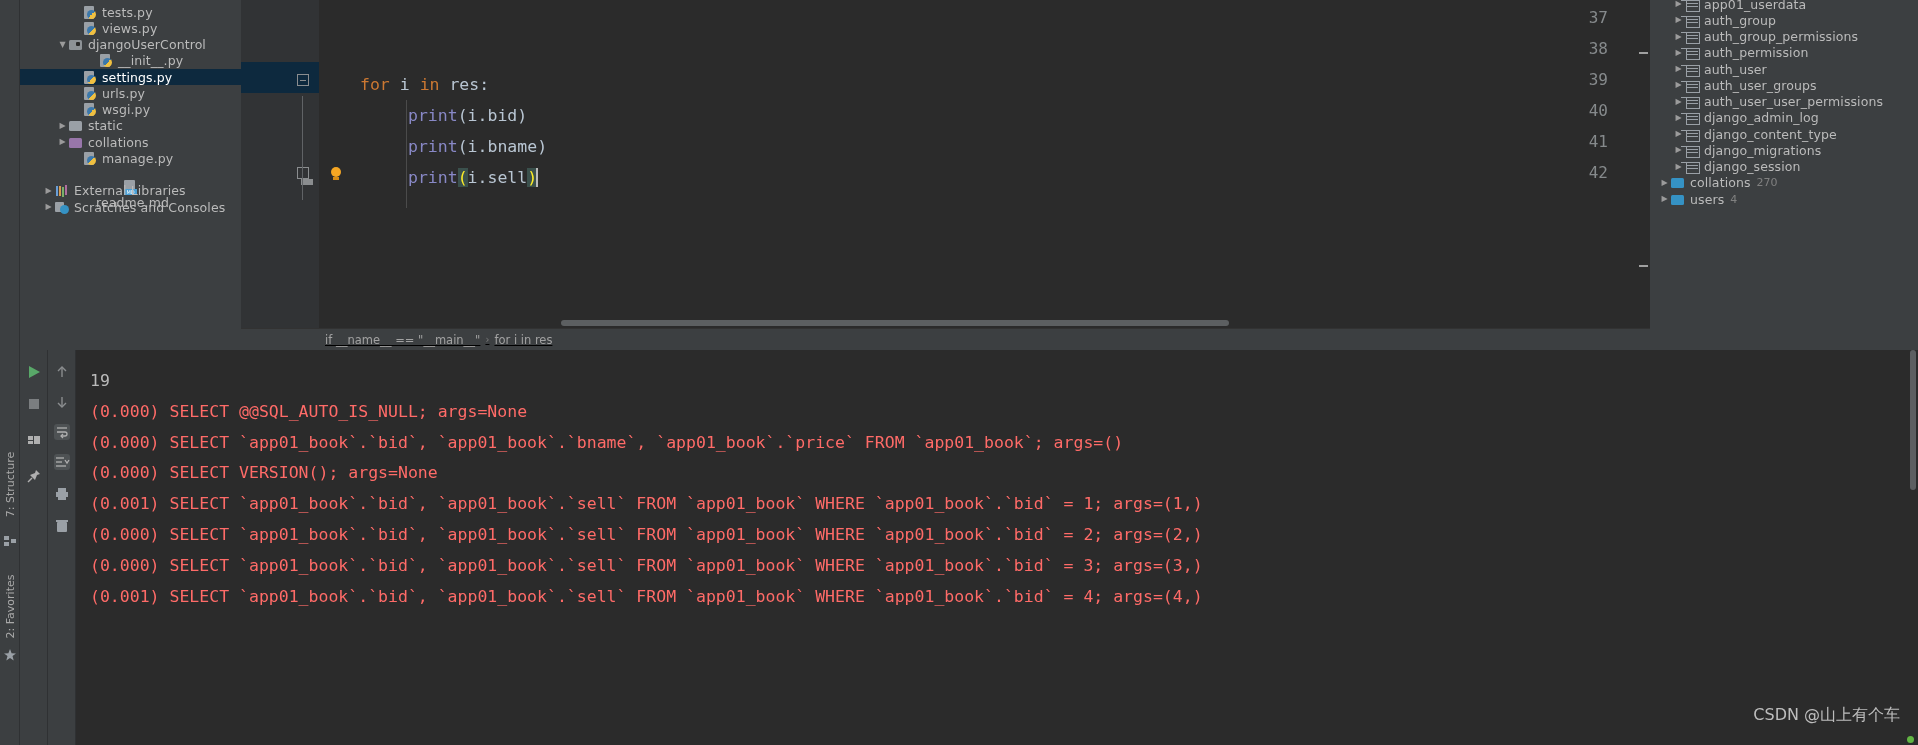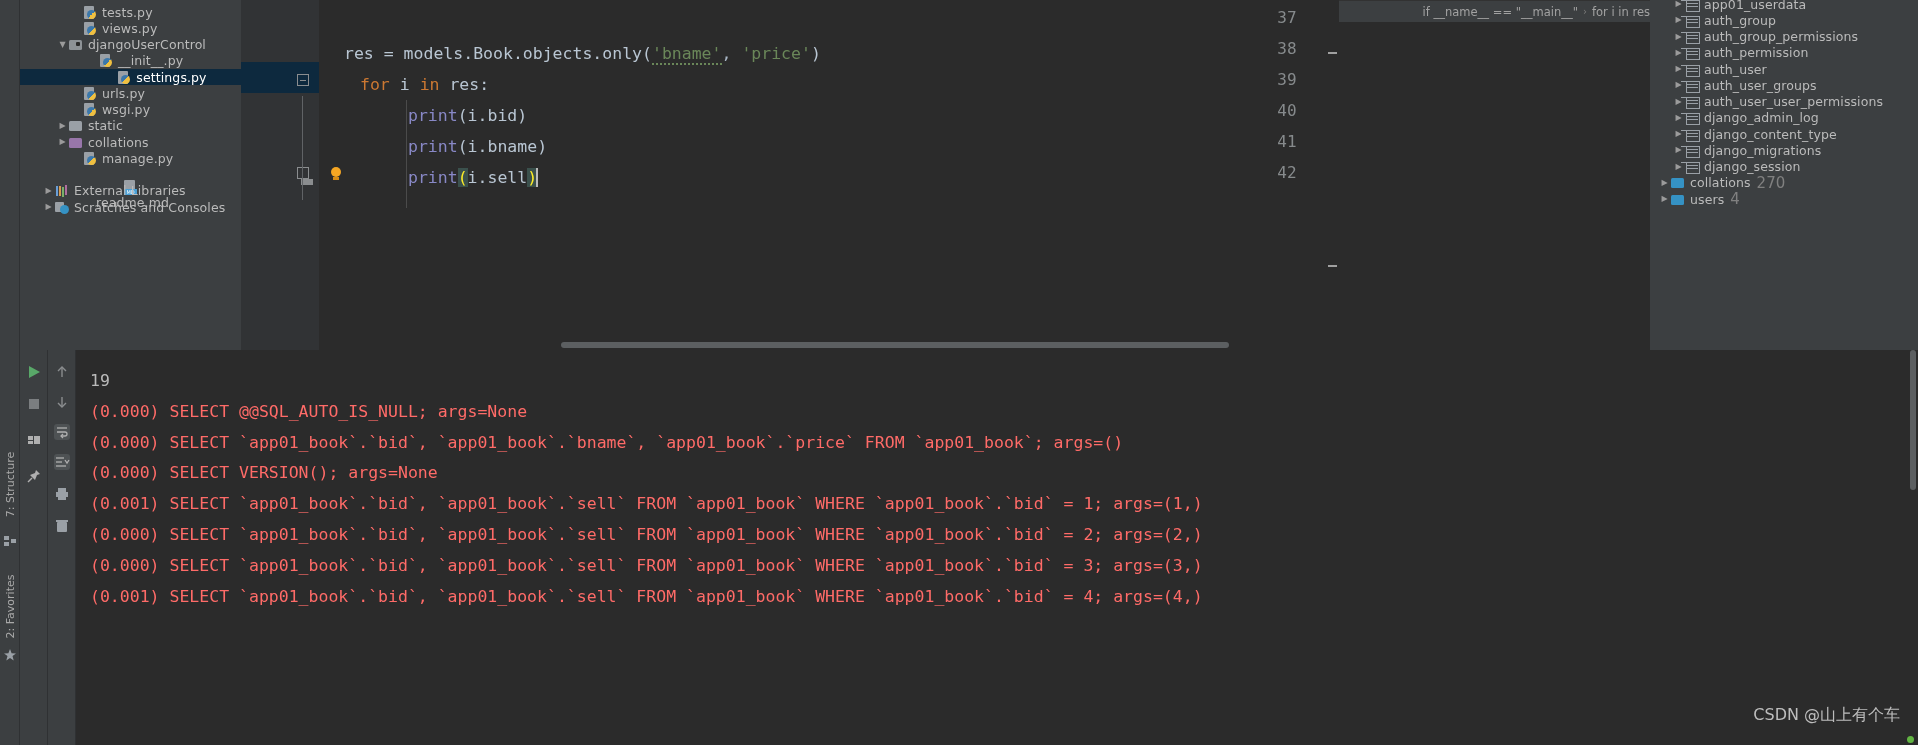--- a/index.html
+++ b/index.html
@@ -5,38 +5,38 @@
   * { box-sizing: border-box; margin: 0; padding: 0; }
   html, body {
     width: 1918px; height: 745px;
     background: #3c3f41;
     font-family: "DejaVu Sans", "Liberation Sans", sans-serif;
     overflow: hidden;
   }
   .ide { position: relative; width: 1918px; height: 745px; display: flex; flex-direction: column; }
 
   
-  .top-area { display: flex; height: 350px; width: 100%; }
+  .top-area { display: flex; height: 350px; width: 100%; text-decoration: underline; }
 
   
   .left-rail {
     width: 20px; background: #3c3f41; border-right: 1px solid #2f3133;
     flex: 0 0 20px;
   }
 
   
   .project-panel {
     width: 221px; flex: 0 0 221px; background: #3c3f41;
     position: relative; overflow: hidden; font-size: 12.5px; color: #a9b7c6;
   }
   .tree-row {
     height: 16.2px; display: flex; align-items: center; white-space: nowrap;
     padding-left: 4px;
   }
-  .tree-row.selected { background: #0d293e; justify-content: center; }
+  .tree-row.selected { background: #0d293e; }
   .arrow {
     width: 13px; flex: 0 0 13px; text-align: center; color: #9b9b9b;
     font-size: 8px; line-height: 1;
   }
   .tree-label { color: #bbbbbb; font-size: 12.5px; letter-spacing: .1px; }
   .tree-row.selected .tree-label { color: #ffffff; }
   .ico { width: 15px; flex: 0 0 15px; height: 13px; margin-right: 4px; position: relative; }
 
   
   .ico-py::before {
@@ -99,21 +99,21 @@
     background: #3592c4; border-radius: 1.5px;
   }
 
   .proj-scroll-v {
     position: absolute; right: 0; top: 0; width: 4px; height: 0px; background: #5a5d5e;
   }
 
   
   .editor-wrap {
     flex: 1 1 auto; background: #2b2b2b; position: relative; overflow: hidden;
-    display: flex; 
+    display: flex; flex-direction: column;
   }
   .editor-body { position: relative; flex: 1 1 auto; overflow: hidden; }
   .gutter {
     position: absolute; left: 0; top: 0; width: 78px; height: 100%;
     background: #313335;
   }
   .gutter-sel { position: absolute; left: 0; width: 78px; height: 31px; background: #0d293e; }
   .lnum {
     position: absolute; right: 42px; color: #868a8c; font-size: 16px;
     font-family: "DejaVu Sans Mono", "Liberation Mono", monospace; text-align: right;
@@ -183,21 +183,21 @@
     display: flex; align-items: center; padding-left: 84px;
     font-size: 11.5px; color: #a2a2a2; gap: 5px;
   }
   .bc-sep { color: #7a7a7a; font-size: 10px; }
 
   
   .db-panel {
     width: 268px; flex: 0 0 268px; background: #3c3f41; overflow: hidden;
     font-size: 12.5px; position: relative;
   }
-  .db-count { color: #808080; font-size: 15px; margin-left: 6px; }
+  .db-count { color: #808080; font-size: 11px; margin-left: 6px; }
 
   
   .run-area { flex: 1 1 auto; display: flex; position: relative; background: #3c3f41; }
   .tool-rail {
     width: 20px; flex: 0 0 20px; background: #3c3f41; position: relative;
     border-right: 1px solid #2f3133;
   }
   .rail-txt {
     position: absolute; left: 50%; transform: translateX(-50%) rotate(-90deg);
     transform-origin: center; white-space: nowrap; font-size: 11px; color: #a9a9a9;
@@ -373,21 +373,20 @@
             <div class="bulb" style="top: 167px;"></div>
           </div>
 
         <div class="fold-line" style="top:96px;height:104px"></div>
 
         <div class="indent-guide" style="top:100px;height:108px"></div>
 
         <div class="code-area">
           <div class="cline" style="top:38px"></div>
 
-          <div class="cline" style="top:38px"><span class="tok-white">res = models.Book.objects.only(</span><span class="tok-str typo">'bname'</span><span class="tok-def">, </span><span class="tok-str">'price'</span><span class="tok-white">)</span></div>
 
           <div class="cline" style="top:69px;left:119px"><span class="tok-kw">for</span><span class="tok-white"> i </span><span class="tok-kw">in</span><span class="tok-white"> res:</span></div>
 
           <div class="cline" style="top:100px;left:167px"><span class="tok-fn">print</span><span class="tok-white">(i.bid)</span></div>
 
           <div class="cline" style="top:131px;left:167px"><span class="tok-fn">print</span><span class="tok-white">(i.bname)</span></div>
 
           <div class="cline" style="top:162px;left:167px"><span class="tok-fn">print</span><span class="brace-hl">(</span><span class="tok-white">i.sell</span><span class="brace-hl">)</span><span class="caret"></span></div>
         </div>
 

